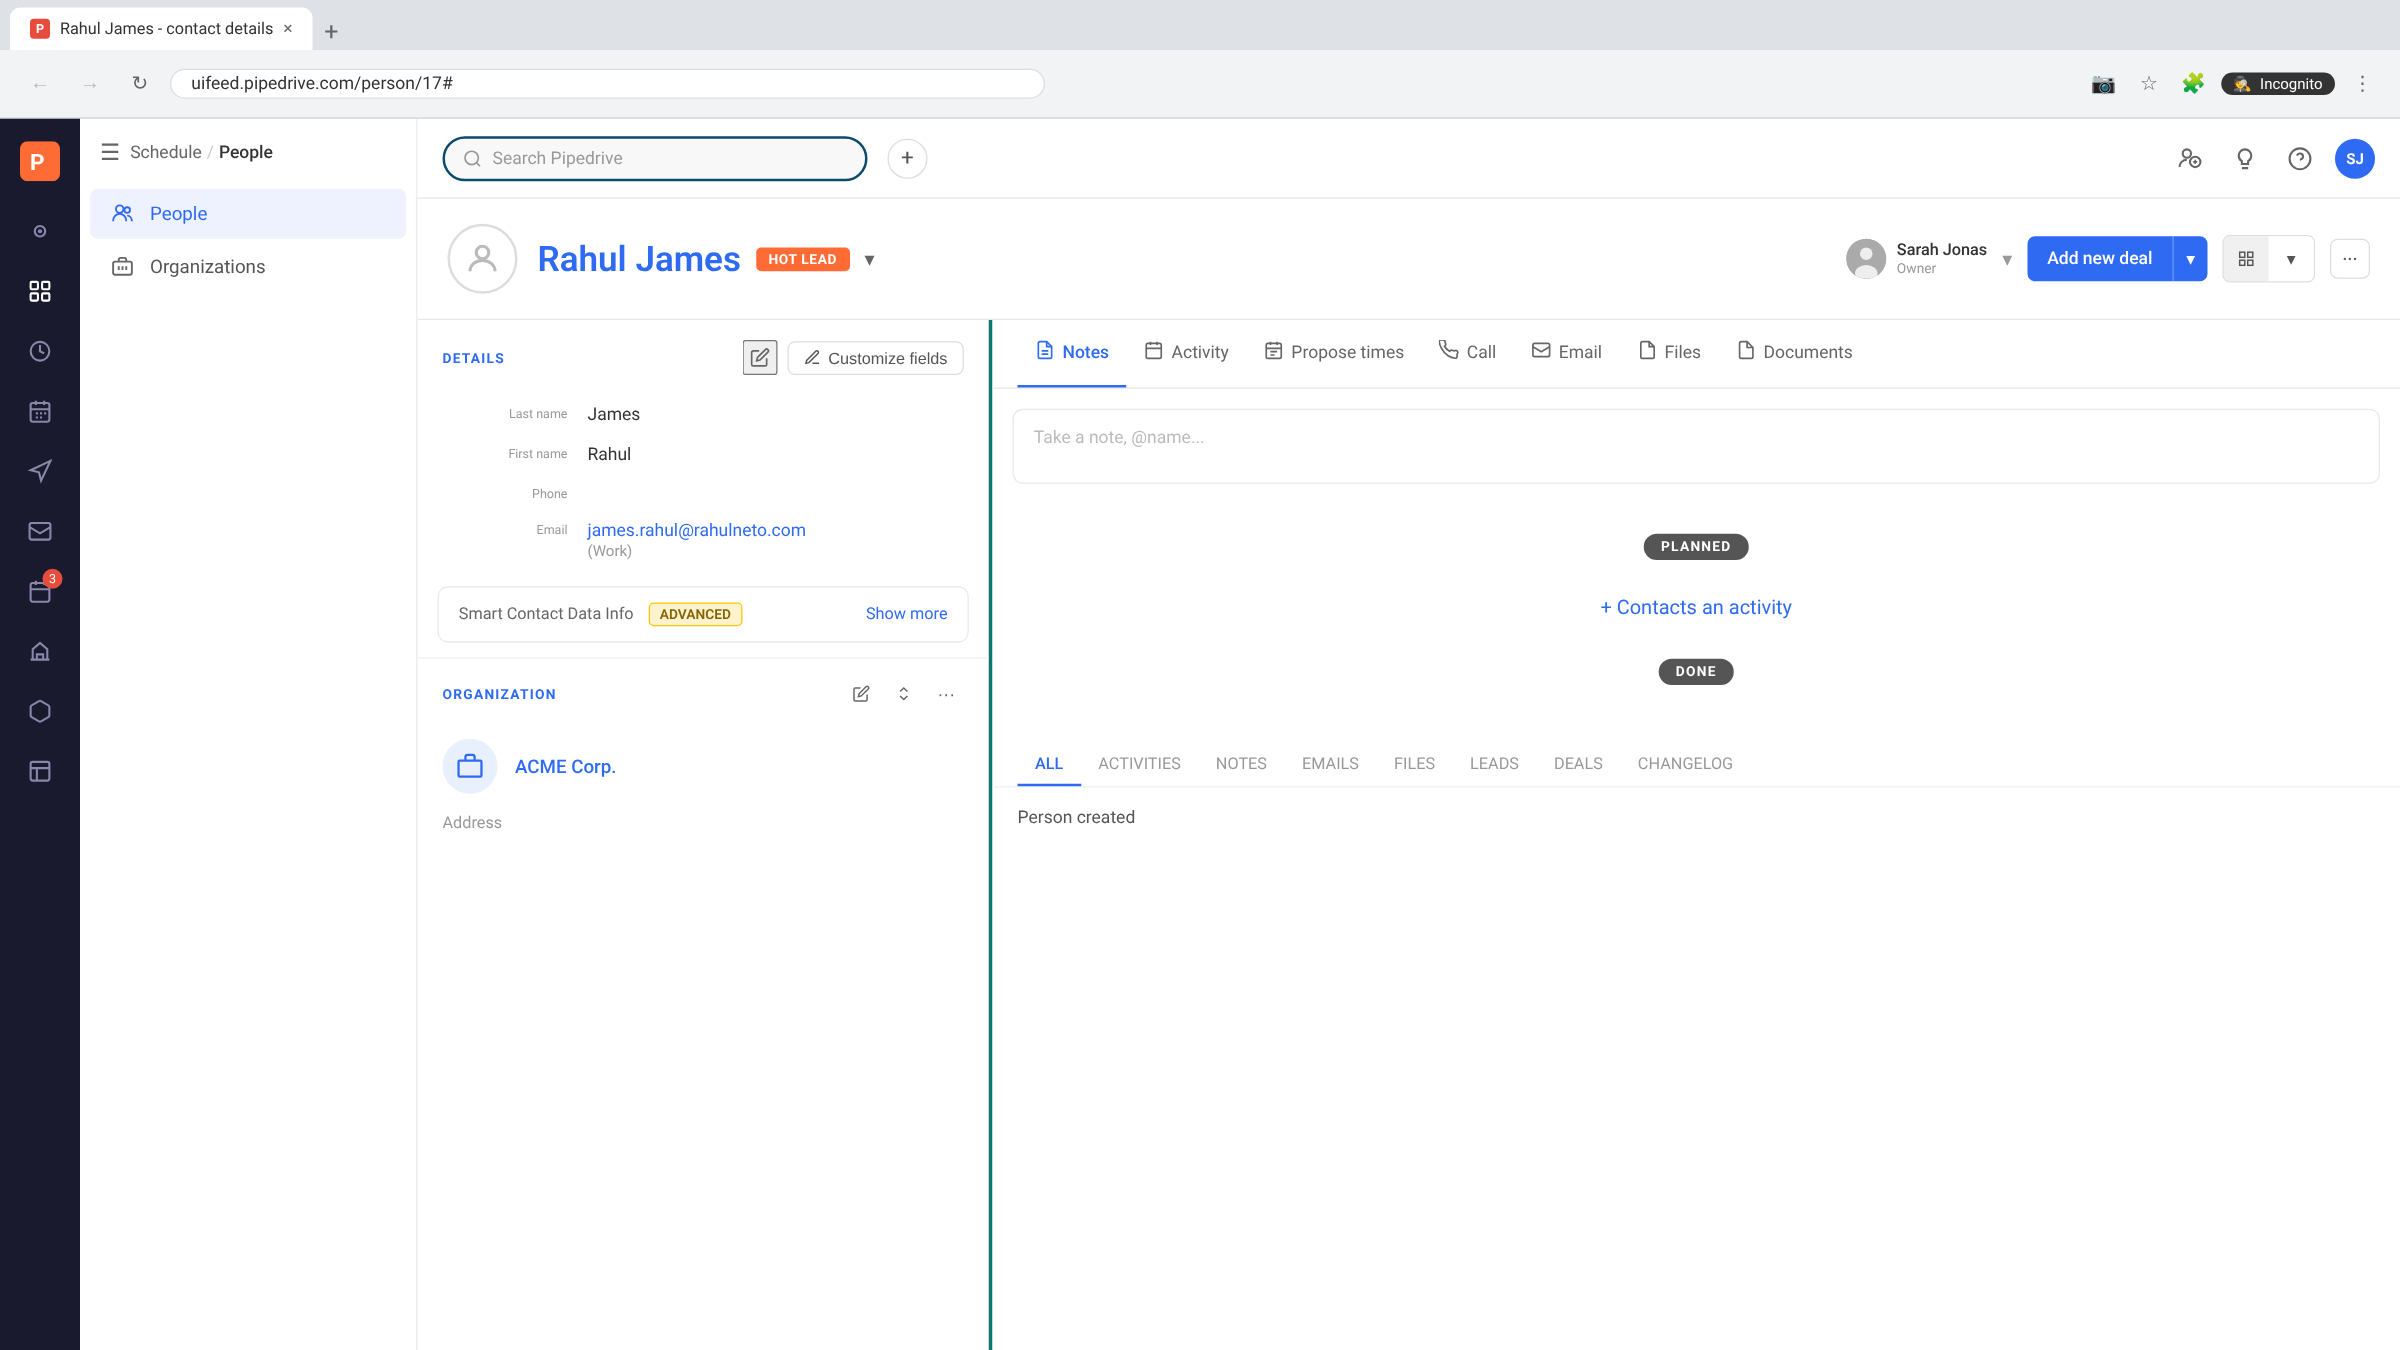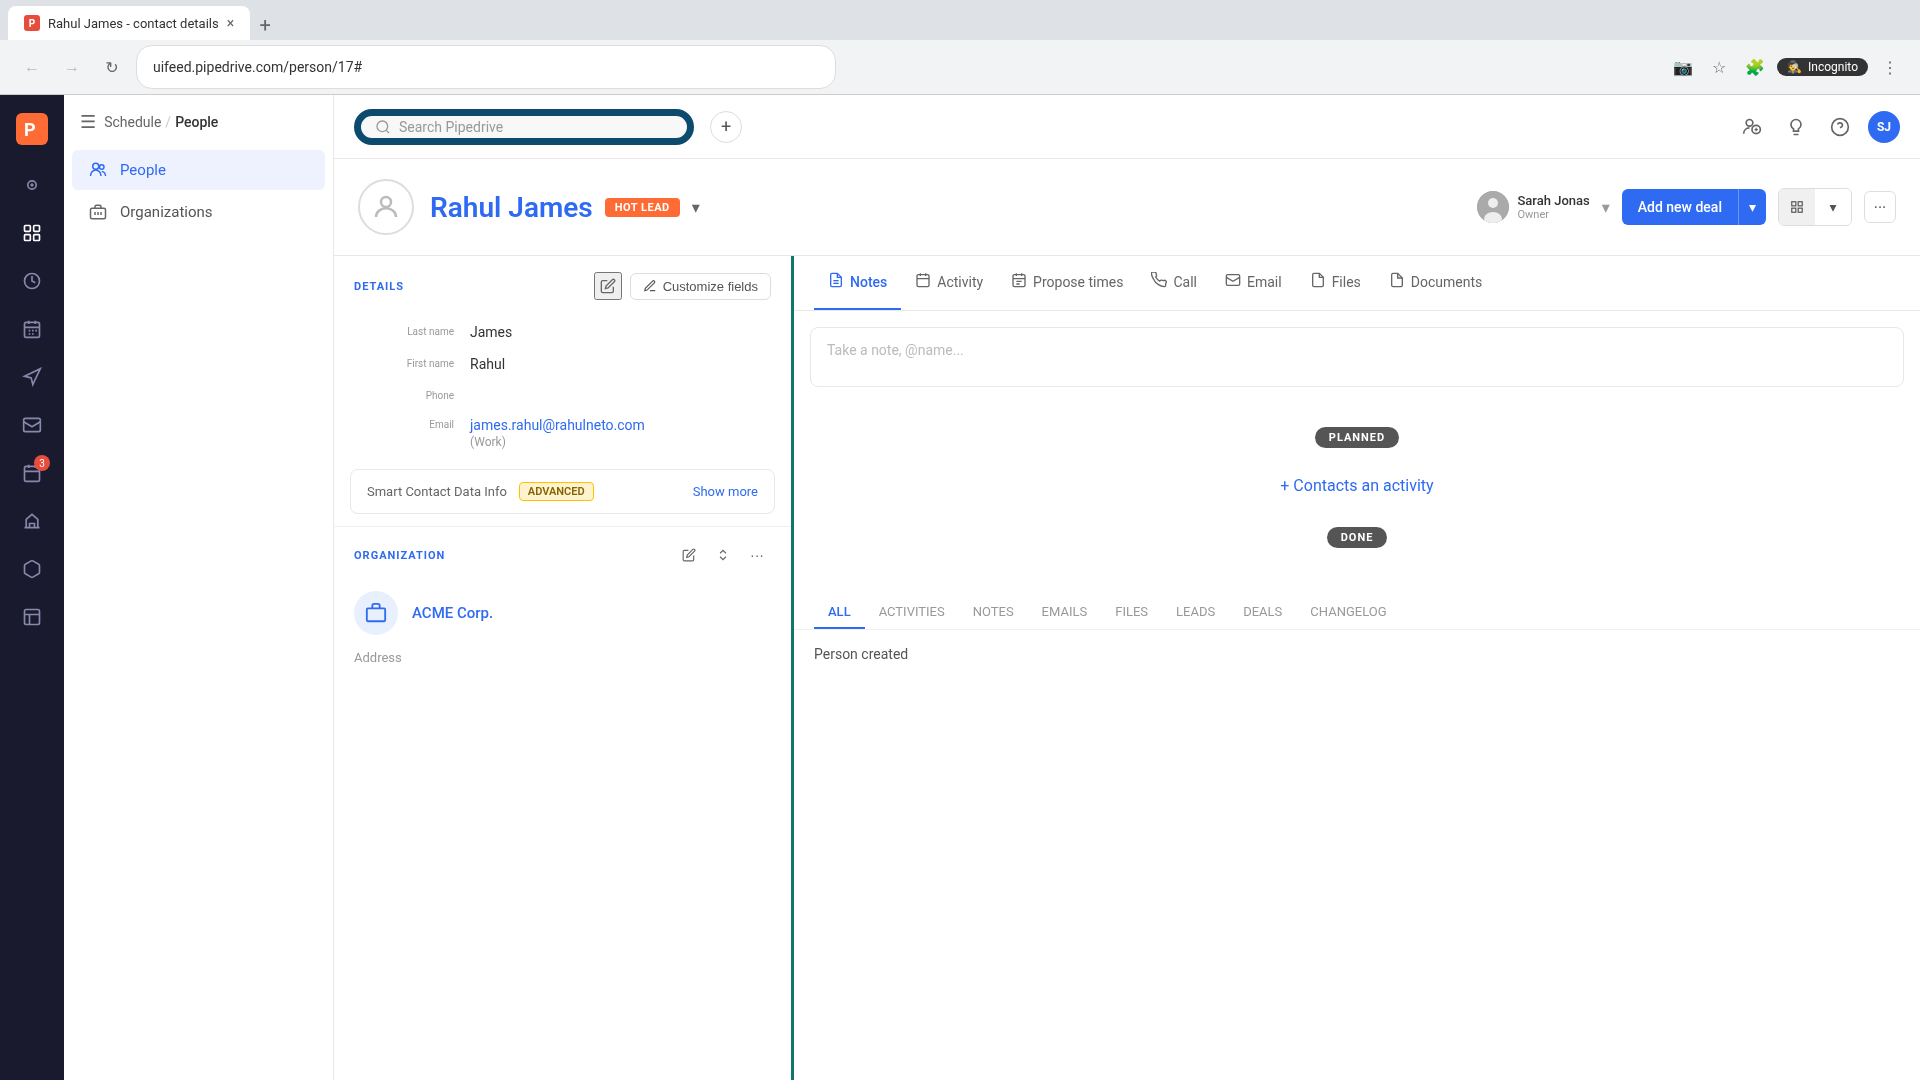--- a/index.html
+++ b/index.html
@@ -8,21 +8,21 @@
     
     .browser-chrome { background: #dee1e6; height: 95px; display: flex; flex-direction: column; }
     .browser-tab-bar { display: flex; align-items: flex-end; height: 40px; padding: 0 0 0 8px; background: #dee1e6; }
     .browser-tab { display: flex; align-items: center; background: #fff; border-radius: 8px 8px 0 0; padding: 0 16px; height: 34px; font-size: 13px; color: #333; gap: 8px; min-width: 220px; }
     .browser-tab .tab-favicon { width: 16px; height: 16px; background: #e74c3c; border-radius: 3px; display: flex; align-items: center; justify-content: center; color: white; font-size: 10px; font-weight: bold; }
     .browser-tab .tab-close { margin-left: auto; color: #666; cursor: pointer; font-size: 14px; }
     .browser-tab-new { display: flex; align-items: center; justify-content: center; width: 30px; height: 30px; color: #666; font-size: 20px; cursor: pointer; }
     .browser-toolbar { display: flex; align-items: center; background: #f1f3f4; height: 55px; padding: 0 16px; gap: 8px; border-bottom: 1px solid #ccc; }
     .browser-nav-btn { width: 32px; height: 32px; border-radius: 50%; border: none; background: none; cursor: pointer; display: flex; align-items: center; justify-content: center; color: #666; font-size: 16px; }
     .browser-nav-btn.disabled { color: #bbb; cursor: default; }
-    .browser-url-bar { flex: 1; height: 44px; border-radius: 16px; border: 1px solid #ddd; background: #fff; padding: 0 16px; font-size: 14px; color: #333; display: flex; align-items: center; max-width: 700px; }
+    .browser-url-bar { flex: 1; height: 24px; border-radius: 16px; border: 1px solid #ddd; background: #fff; padding: 0 16px; font-size: 14px; color: #333; display: flex; align-items: center; max-width: 700px; }
     .browser-actions { display: flex; align-items: center; gap: 8px; margin-left: auto; }
     .browser-action-btn { width: 28px; height: 28px; border: none; background: none; cursor: pointer; display: flex; align-items: center; justify-content: center; color: #666; font-size: 16px; border-radius: 4px; }
     .incognito-badge { background: #333; color: #fff; border-radius: 12px; padding: 2px 10px; font-size: 12px; display: flex; align-items: center; gap: 6px; }
 
     
     .app { display: flex; height: calc(1080px - 95px); background: #fff; }
 
     
     .sidebar-icons { width: 64px; background: #1a1a2e; display: flex; flex-direction: column; align-items: center; padding: 12px 0; gap: 4px; }
     .sidebar-icon-item { width: 44px; height: 44px; display: flex; align-items: center; justify-content: center; border-radius: 8px; cursor: pointer; color: #8888aa; font-size: 18px; position: relative; }
@@ -37,21 +37,21 @@
     .nav-sidebar-header .hamburger { cursor: pointer; color: #666; font-size: 18px; }
     .nav-breadcrumb { display: flex; align-items: center; gap: 4px; font-size: 14px; color: #666; }
     .nav-breadcrumb .separator { color: #ccc; }
     .nav-breadcrumb .current { color: #333; font-weight: 500; }
     .nav-item { display: flex; align-items: center; padding: 10px 16px; gap: 12px; cursor: pointer; font-size: 15px; color: #555; border-radius: 6px; margin: 2px 8px; }
     .nav-item.active { color: #2f6bf2; background: #eef2ff; }
     .nav-item .nav-icon { width: 20px; height: 20px; display: flex; align-items: center; justify-content: center; }
 
     
     .topbar { height: 64px; display: flex; align-items: center; padding: 0 20px; gap: 16px; border-bottom: 1px solid #e8e8e8; background: #fff; position: absolute; top: 95px; left: 64px; right: 0; z-index: 10; }
-    .search-bar { flex: 0 0 340px; height: 36px; border-radius: 18px; border: 7px solid #0c4a6e; background: #f8f8f8; display: flex; align-items: center; padding: 0 14px; gap: 8px; font-size: 14px; color: #999; cursor: pointer; }
+    .search-bar { flex: 0 0 340px; height: 36px; border-radius: 18px; border: 2px solid #0c4a6e; background: #f8f8f8; display: flex; align-items: center; padding: 0 14px; gap: 8px; font-size: 14px; color: #999; cursor: pointer; }
     .add-btn { width: 32px; height: 32px; border-radius: 50%; border: 1px solid #ddd; background: #fff; display: flex; align-items: center; justify-content: center; cursor: pointer; font-size: 18px; color: #555; }
     .topbar-actions { margin-left: auto; display: flex; align-items: center; gap: 12px; }
     .topbar-icon-btn { width: 32px; height: 32px; border-radius: 50%; border: none; background: none; cursor: pointer; display: flex; align-items: center; justify-content: center; color: #666; font-size: 18px; }
     .user-avatar { width: 32px; height: 32px; border-radius: 50%; background: #2f6bf2; color: white; display: flex; align-items: center; justify-content: center; font-size: 12px; font-weight: bold; }
 
     
     .contact-header { padding: 20px 24px; border-bottom: 1px solid #e8e8e8; display: flex; align-items: center; gap: 16px; background: #fff; }
     .contact-avatar { width: 56px; height: 56px; border-radius: 50%; border: 2px solid #ddd; display: flex; align-items: center; justify-content: center; color: #aaa; font-size: 28px; }
     .contact-name-area { display: flex; align-items: center; gap: 12px; }
     .contact-name { font-size: 28px; font-weight: 600; color: #2f6bf2; }

